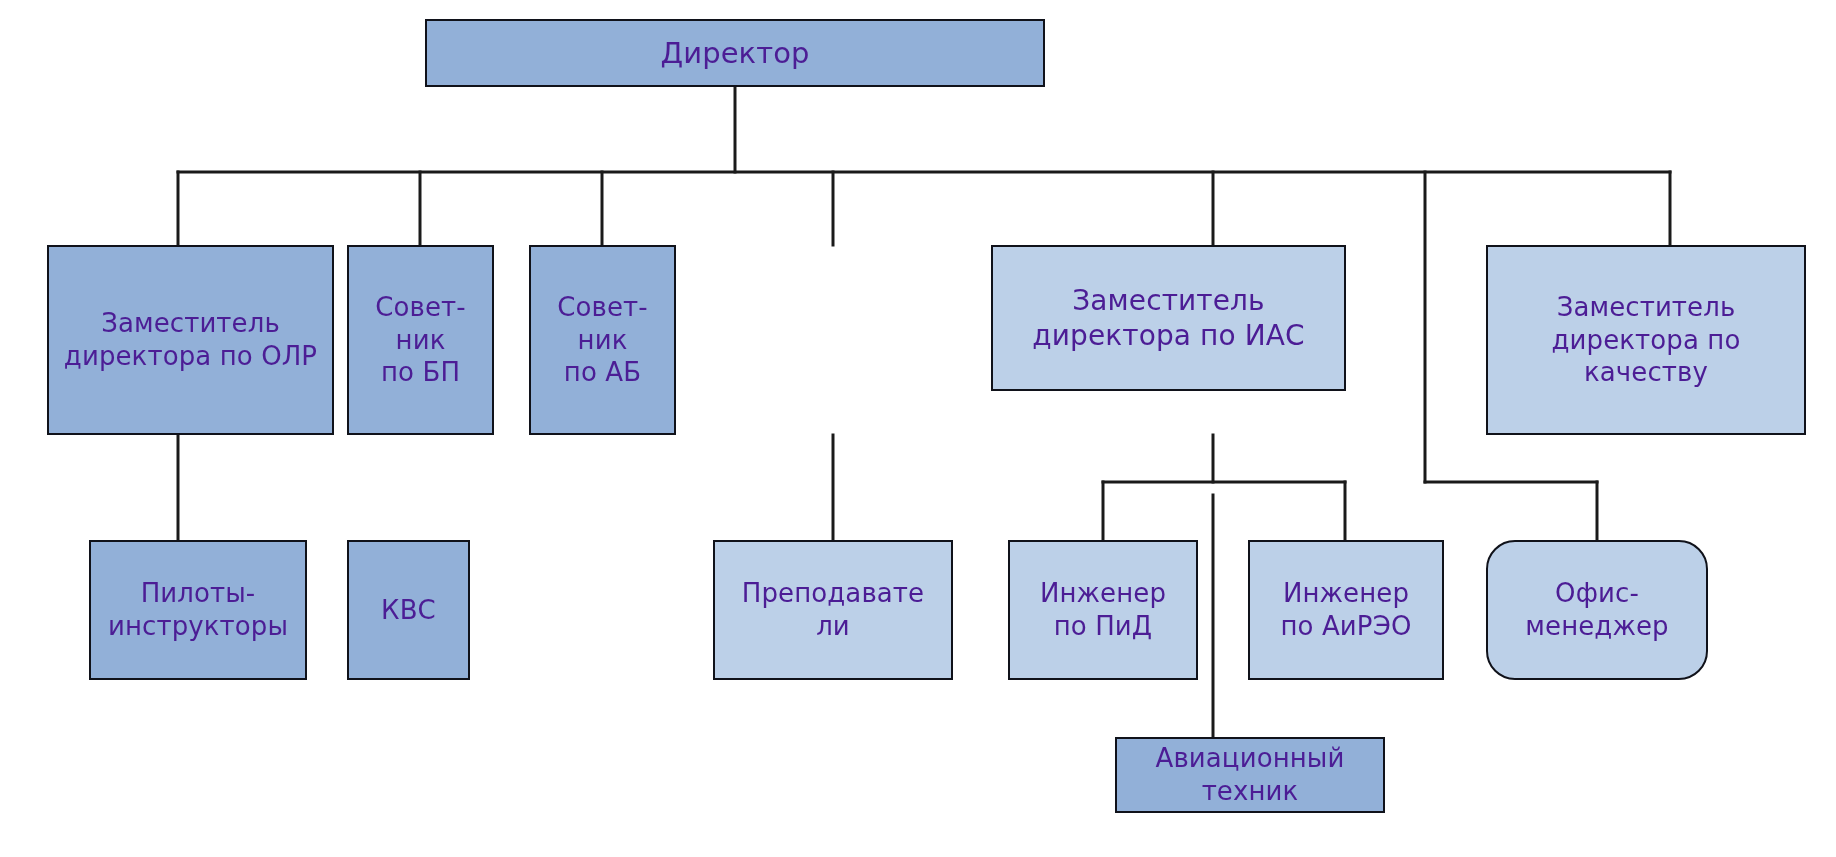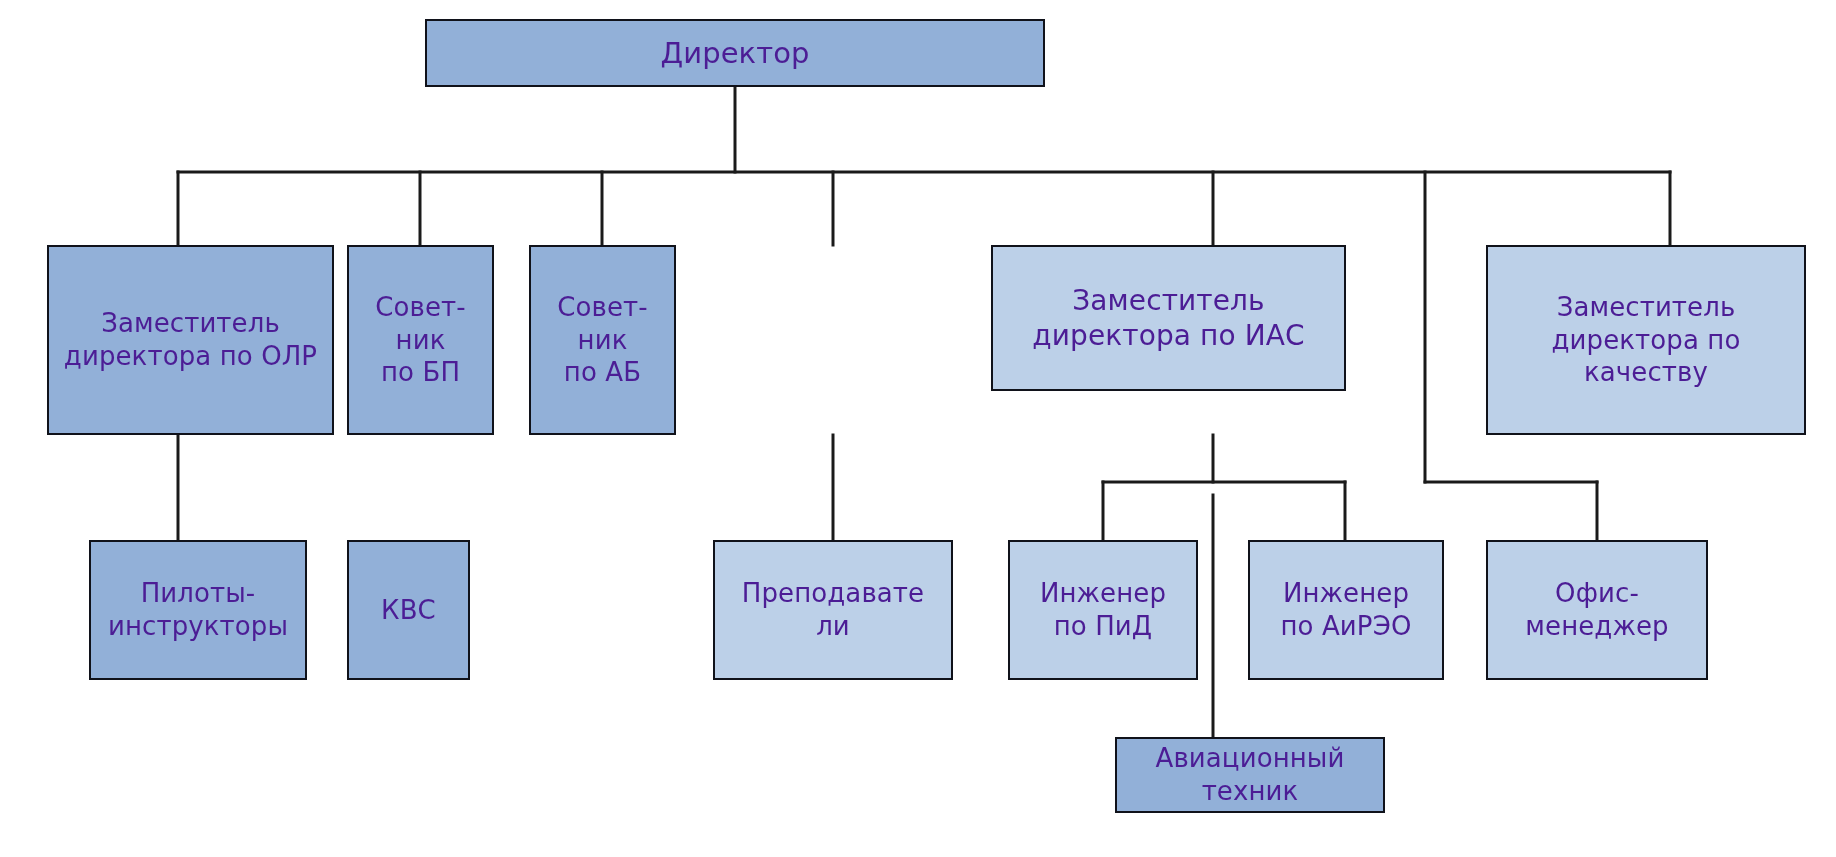--- a/index.html
+++ b/index.html
@@ -107,20 +107,20 @@
 ли</span>
     </div>
     <div class="node tone-light" style="left: 1008px; top: 540px; width: 190px; height: 140px; font-size: 26px;">
       <span class="node-label">Инженер
 по ПиД</span>
     </div>
     <div class="node tone-light" style="left: 1248px; top: 540px; width: 196px; height: 140px; font-size: 26px;">
       <span class="node-label">Инженер
 по АиРЭО</span>
     </div>
-    <div class="node tone-light" style="left: 1486px; top: 540px; width: 222px; height: 140px; font-size: 26px;">
+    <div class="node tone-light" style="left: 1486px; top: 540px; width: 222px; height: 140px; font-size: 26px; border-radius: 29px;">
       <span class="node-label">Офис-
 менеджер</span>
     </div>
     <div class="node tone-dark" style="left: 1115px; top: 737px; width: 270px; height: 76px; font-size: 26px; align-items: center;">
       <span class="node-label">Авиационный техник</span>
     </div>
   </div>
 
 </body></html>

